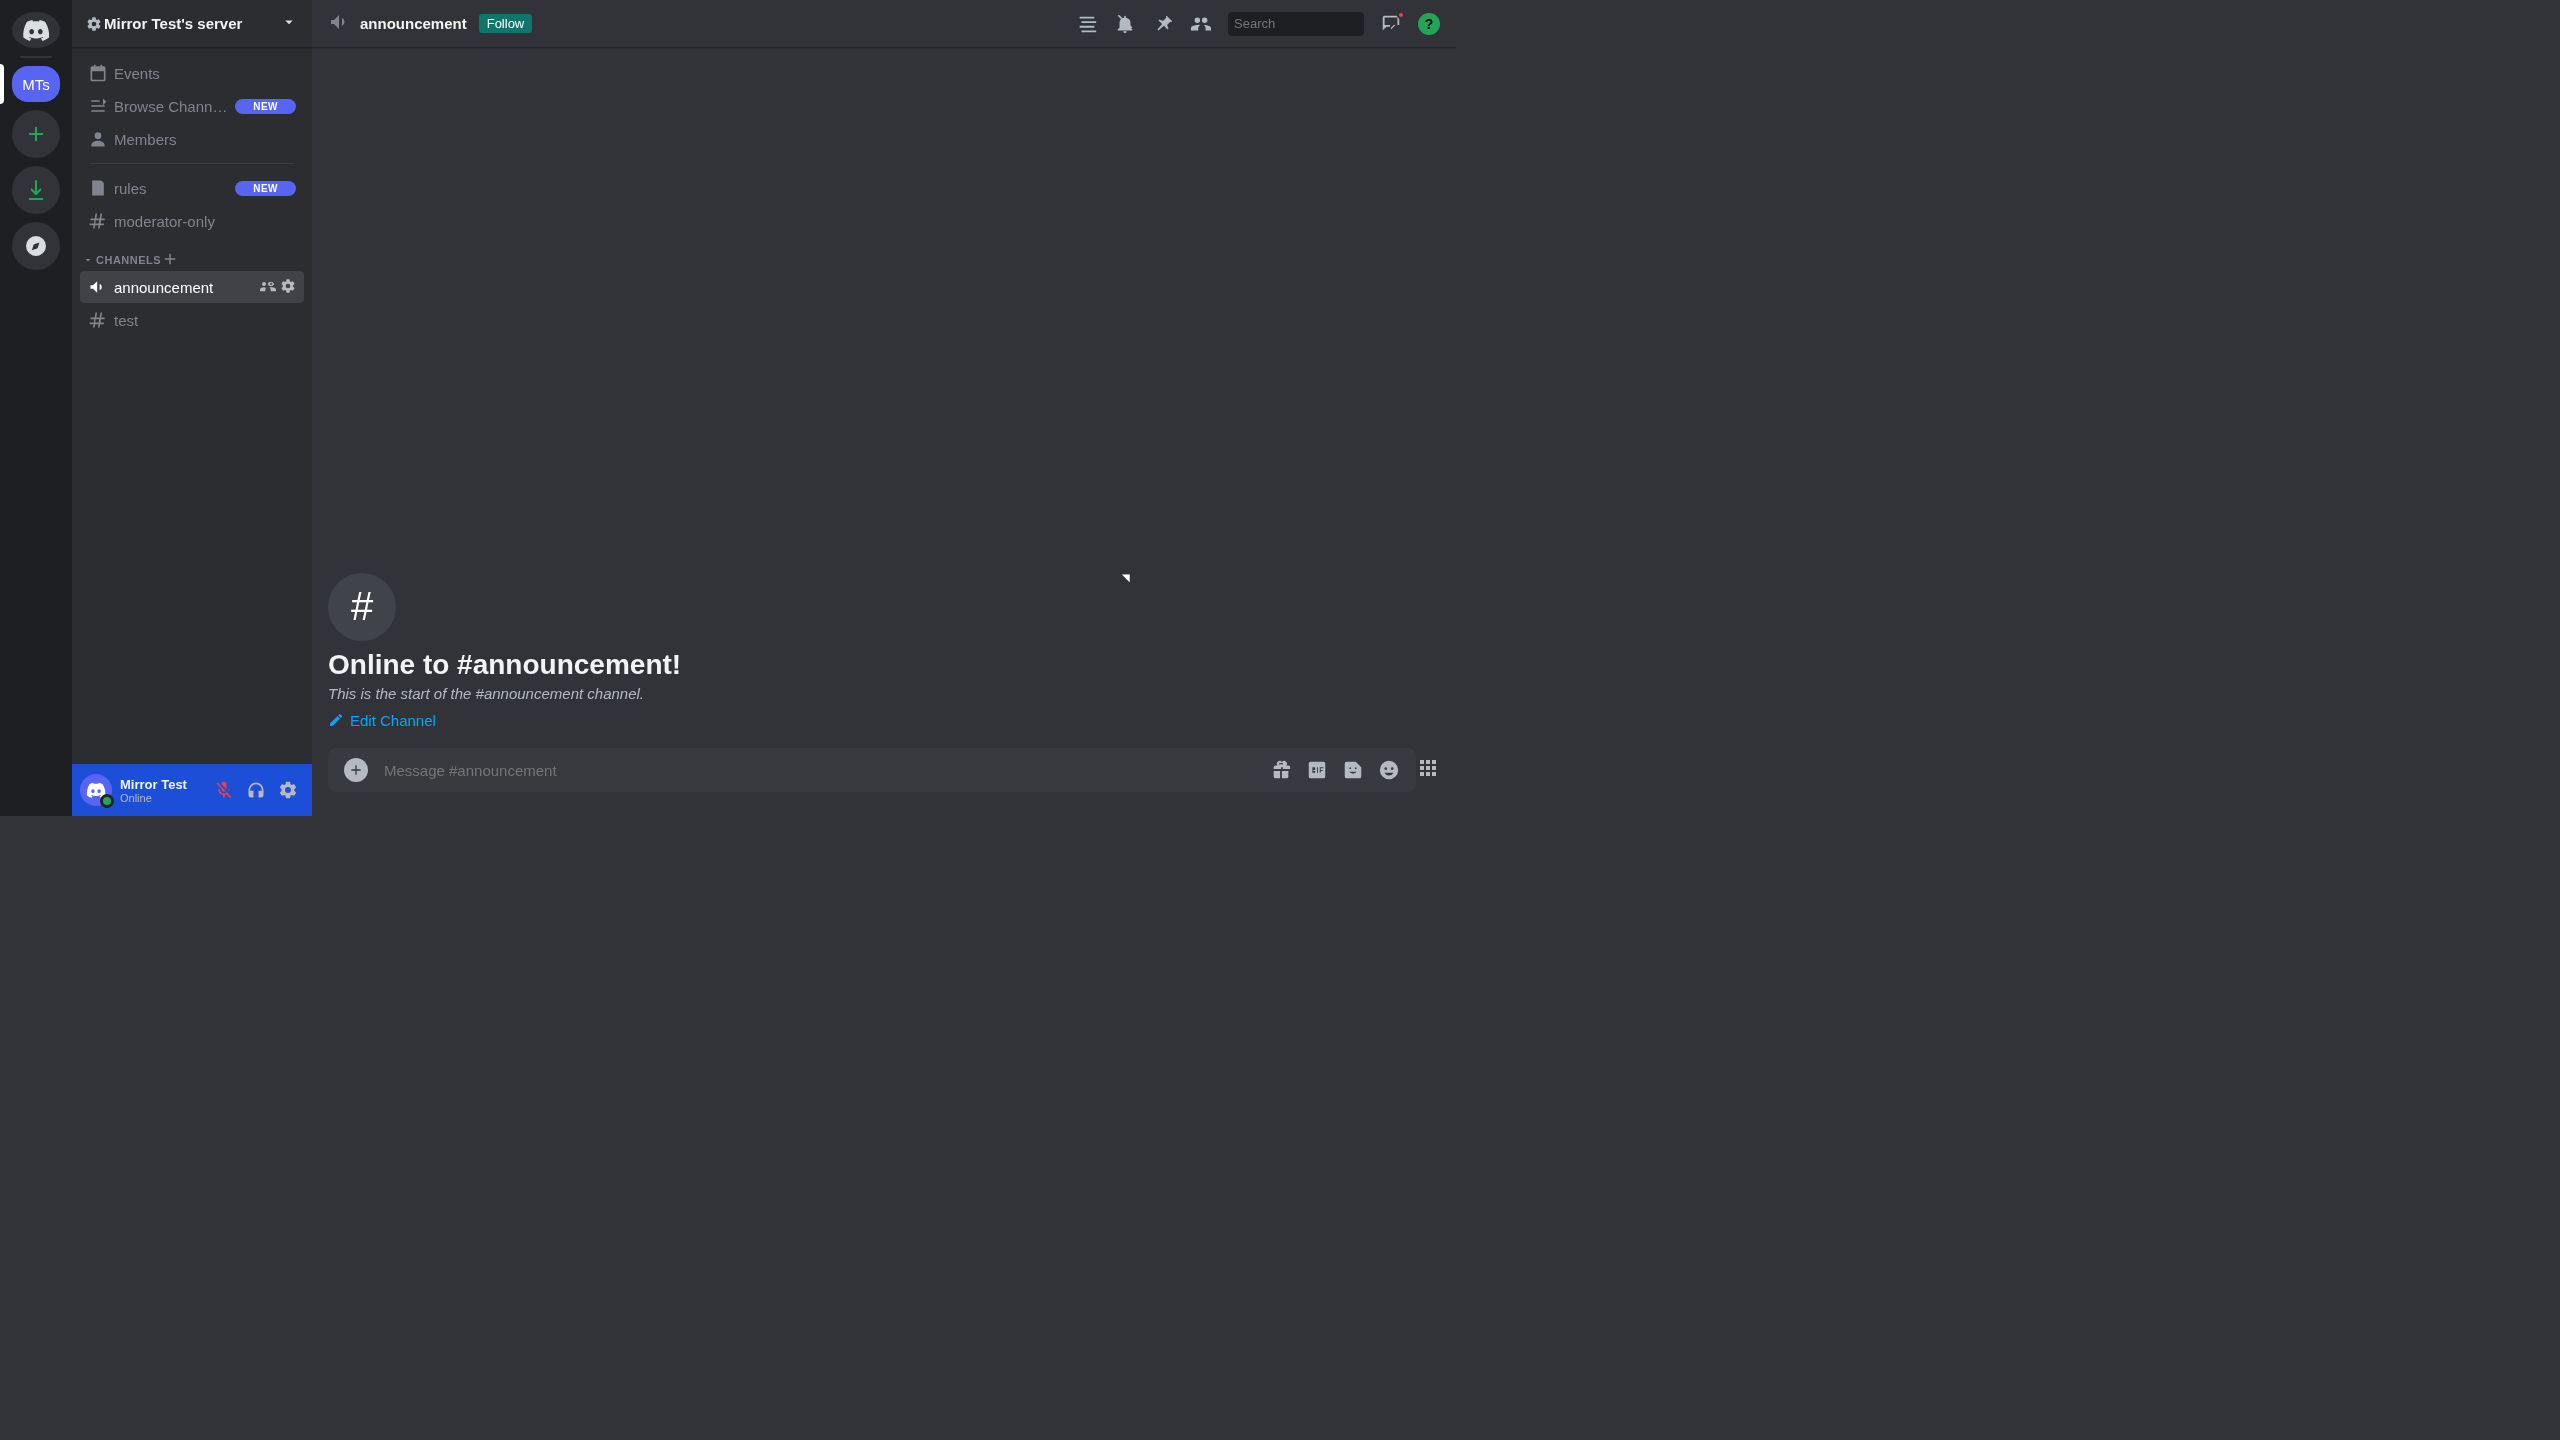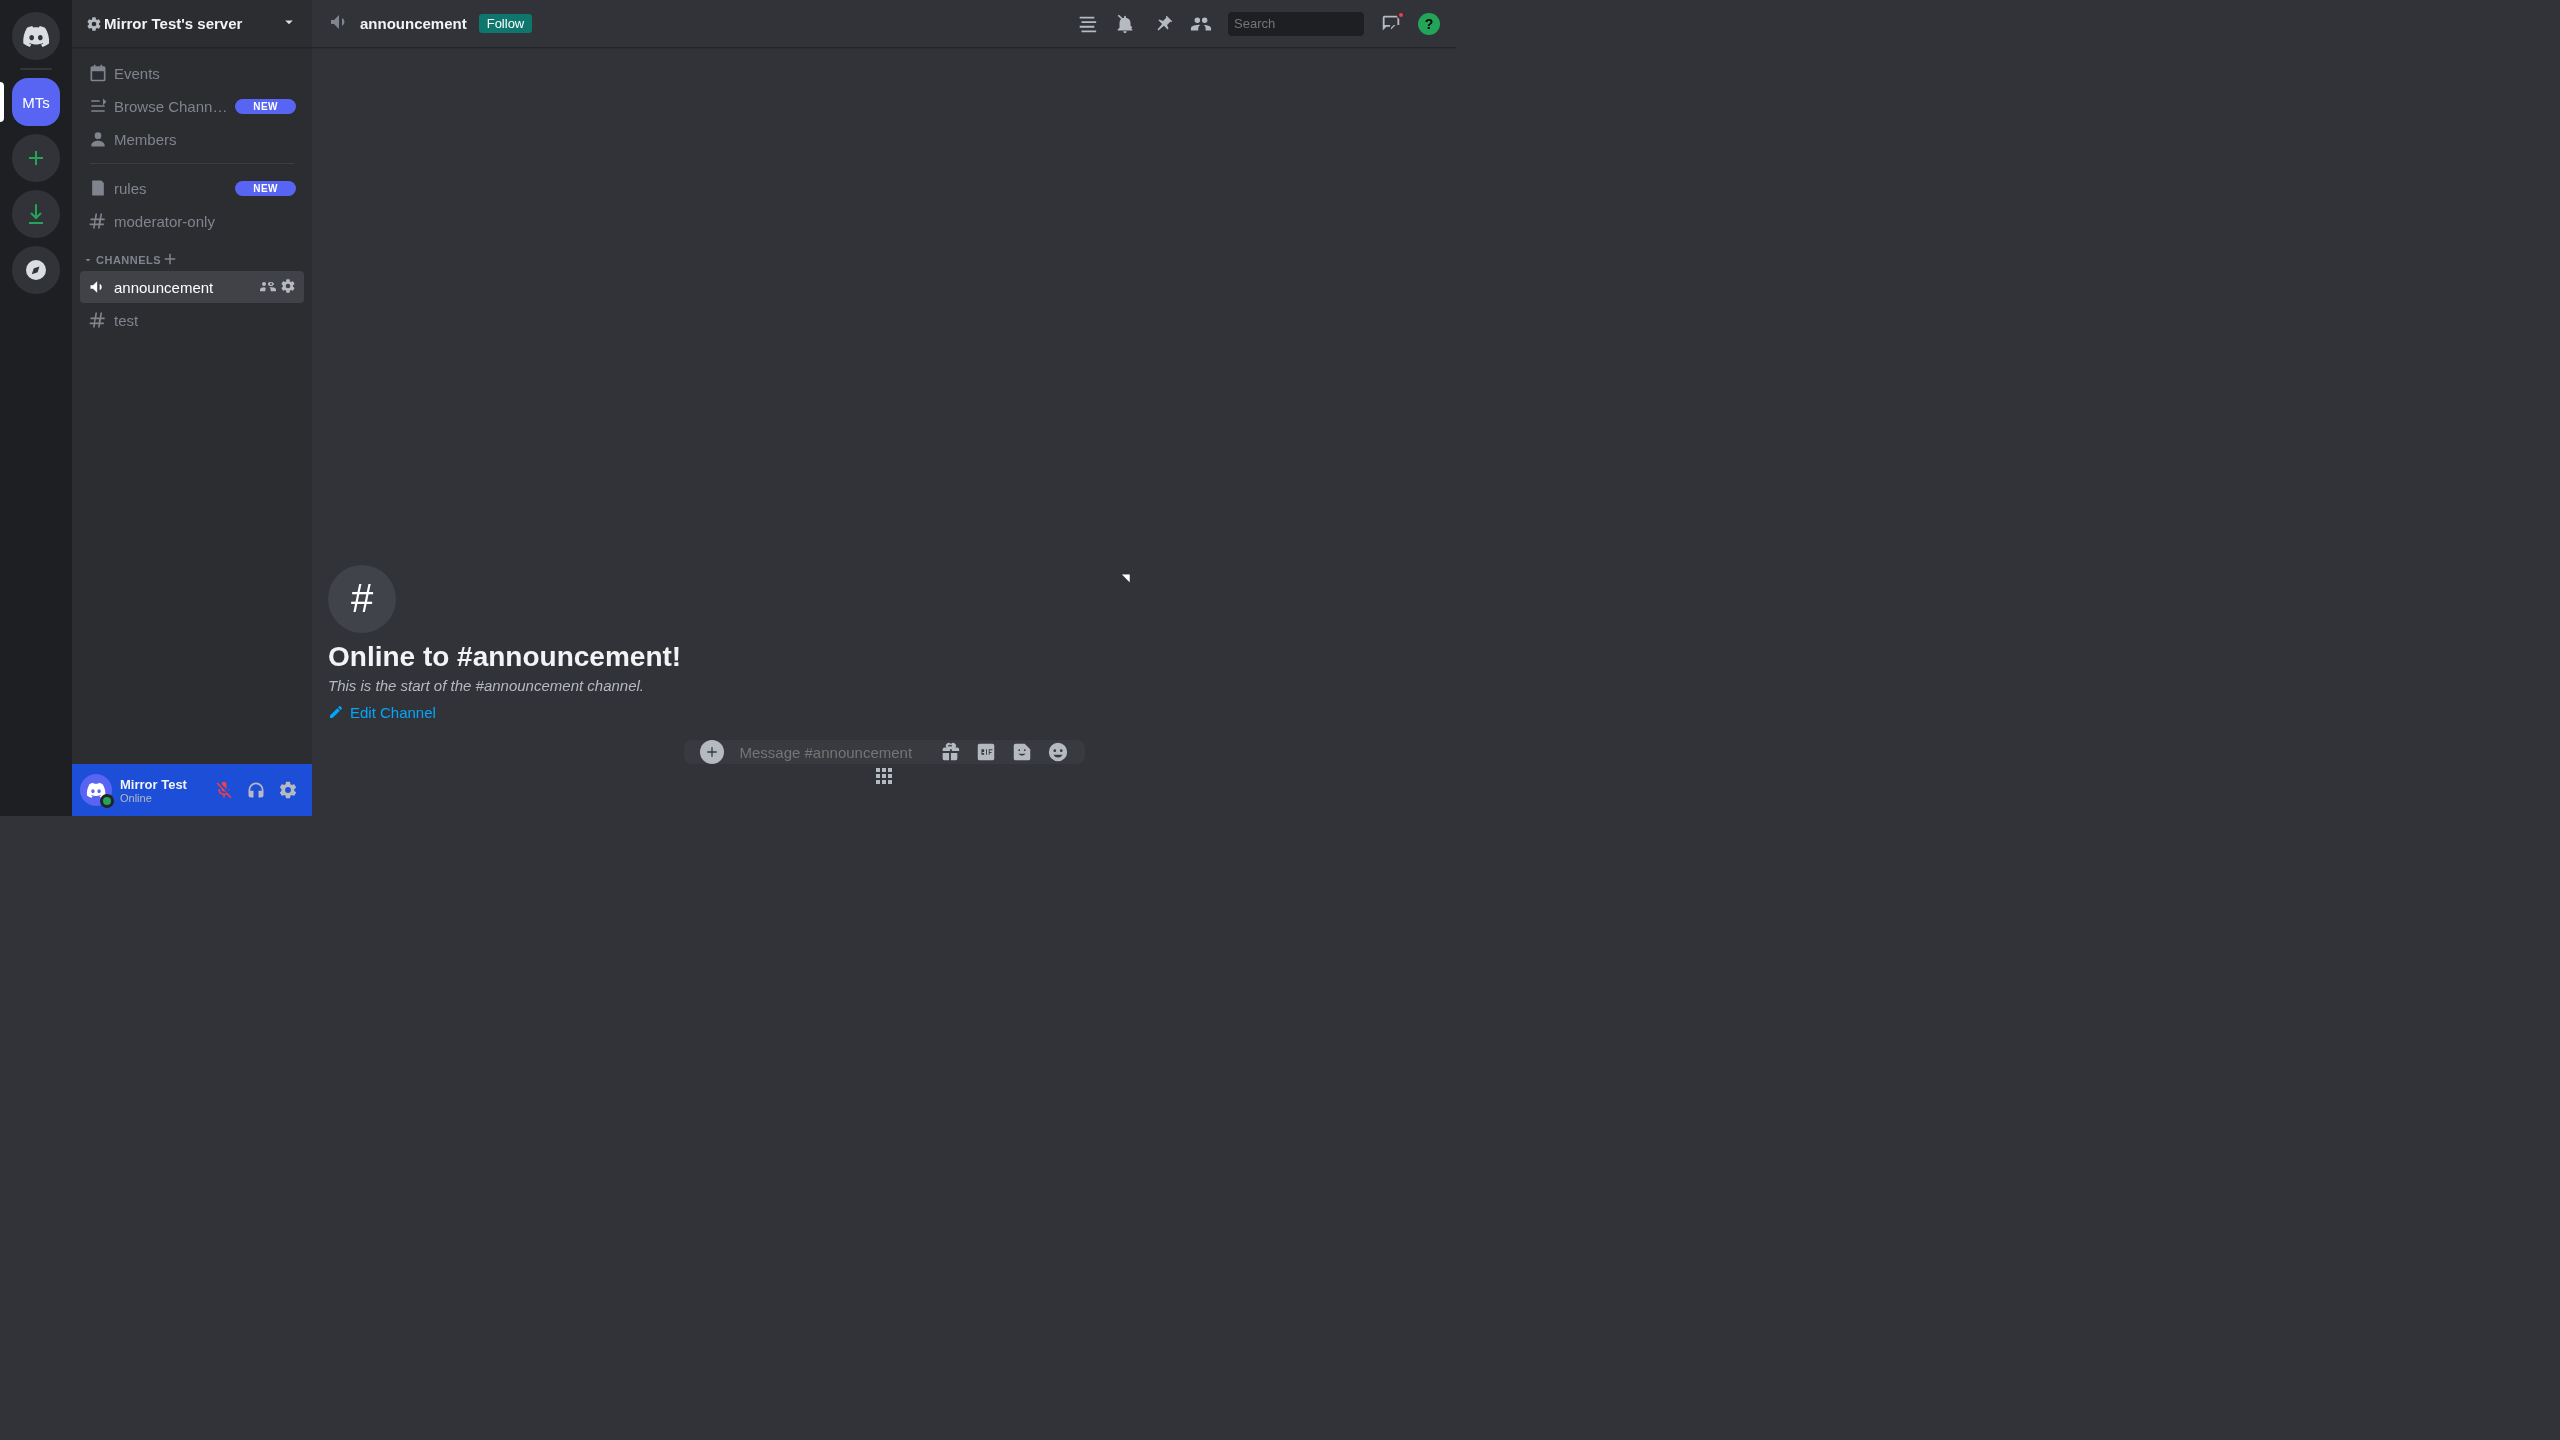--- a/index.html
+++ b/index.html
@@ -4,21 +4,21 @@
   <style>
     * { margin: 0; padding: 0; box-sizing: border-box; font-family: "gg sans", "Helvetica Neue", Helvetica, Arial, sans-serif; }
     body { width: 2560px; height: 1440px; transform-origin: top left; background: #313338; display: flex; overflow: hidden; }
     
     html { transform: scale(1); }
     
     .app { display: flex; width: 1456px; height: 816px; background: #1e1f22; }
     
     
     .server-list { width: 72px; background: #1e1f22; display: flex; flex-direction: column; align-items: center; padding-top: 12px; gap: 8px; }
-    .server-pill { width: 48px; height: 48px; border-radius: 50%; background: #313338; display: flex; align-items: center; justify-content: center; color: #dbdee1; cursor: pointer; position: relative; }
+    .server-pill { width: 48px; height: 36px; border-radius: 50%; background: #313338; display: flex; align-items: center; justify-content: center; color: #dbdee1; cursor: pointer; position: relative; }
     .server-pill.selected { border-radius: 16px; background: #5865f2; color: #fff; }
     .server-pill.selected::before { content: ""; position: absolute; left: -16px; width: 8px; height: 40px; background: #fff; border-radius: 0 4px 4px 0; }
     .server-pill.home svg { width: 28px; height: 28px; fill: #dbdee1; }
     .server-initials { font-size: 15px; font-weight: 500; }
     .server-separator { width: 32px; height: 2px; background: #35363c; border-radius: 1px; }
     .server-action { width: 48px; height: 48px; border-radius: 50%; background: #313338; display: flex; align-items: center; justify-content: center; color: #23a559; cursor: pointer; }
     .server-action svg { width: 24px; height: 24px; }
     
     
     .channel-sidebar { width: 240px; background: #2b2d31; display: flex; flex-direction: column; }
@@ -80,21 +80,21 @@
 
     .chat-body { flex: 1; display: flex; flex-direction: column; justify-content: flex-end; padding: 16px 16px 0; position: relative; }
     .welcome { padding-bottom: 16px; }
     .welcome-icon { width: 68px; height: 68px; border-radius: 50%; background: #41434a; display:flex; align-items:center; justify-content:center; color:#fff; margin-bottom: 8px; }
     .welcome-icon span { font-size: 40px; font-weight: 500; }
     .welcome h1 { color: #f2f3f5; font-size: 28px; font-weight: 800; margin: 8px 0 4px; }
     .welcome p { color: #b5bac1; font-size: 15px; font-style: italic; }
     .edit-link { display: inline-flex; align-items: center; gap: 6px; color: #00a8fc; font-size: 15px; margin-top: 10px; cursor: pointer; }
     .edit-link svg { width: 16px; height: 16px; }
 
-    .composer-row { padding: 0 16px 24px; display: flex; align-items: center; gap: 0; flex-direction: column; }
+    .composer-row { padding: 0 16px 24px; display: flex; align-items: center; gap: 0; }
     .composer { flex: 1; background: #383a40; border-radius: 8px; display: flex; align-items: center; padding: 0 16px; height: 44px; }
     .composer .attach { width: 24px; height: 24px; border-radius: 50%; background: #b5bac1; color: #383a40; display:flex; align-items:center; justify-content:center; cursor:pointer; margin-right: 16px; }
     .composer input { flex: 1; background: transparent; border: none; outline: none; color: #dbdee1; font-size: 15px; }
     .composer-icons { display: flex; gap: 14px; color: #b5bac1; }
     .composer-icons span { cursor: pointer; display:flex; }
     .composer-icons svg { width: 22px; height: 22px; }
     .apps-btn { color: #b5bac1; cursor: pointer; }
     .apps-btn svg { width: 24px; height: 24px; }
 
     .cursor { position: absolute; left: 810px; top: 524px; color: #fff; font-size: 10px; pointer-events:none; }

